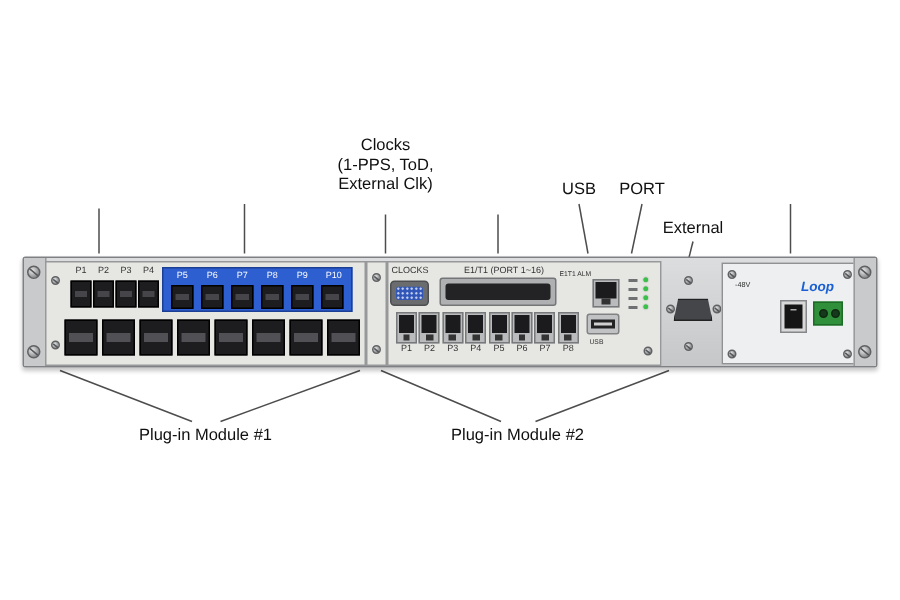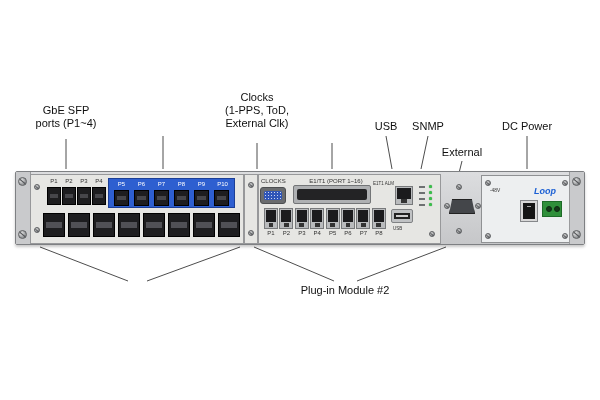--- a/index.html
+++ b/index.html
@@ -79,29 +79,26 @@
       <line x1="428" y1="136" x2="421" y2="169"></line>
       <line x1="462" y1="161" x2="459" y2="173"></line>
       <line x1="527" y1="136" x2="527" y2="169"></line>
       <line x1="40" y1="247" x2="128" y2="281"></line>
       <line x1="240" y1="247" x2="147" y2="281"></line>
       <line x1="254" y1="247" x2="334" y2="281"></line>
       <line x1="446" y1="247" x2="357" y2="281"></line>
     </g>
   </svg>
 
-  <div class="note" style="left:16px;top:104px;width:100px">GbE SFP
-ports (P1~4)</div>
   <div class="note" style="left:207px;top:91px;width:100px">Clocks
 (1-PPS, ToD,
 External Clk)</div>
   <div class="note" style="left:366px;top:120px;width:40px">USB</div>
-  <div class="note" style="left:403px;top:120px;width:50px">SNMP</div>
+  <div class="note" style="left:403px;top:120px;width:50px">PORT</div>
   <div class="note" style="left:427px;top:146px;width:70px">External</div>
-  <div class="note" style="left:487px;top:120px;width:80px">DC Power</div>
 
   <div class="chassis">
 
     <div class="ear l">
       <span class="screw" style="left:2px;top:5px"></span>
       <span class="screw" style="left:2px;top:58px"></span>
     </div>
 
     <div class="panel" style="left:14px;top:2px;width:214px;height:70px">
       <span class="screw sm" style="left:3px;top:9px"></span>
@@ -292,15 +289,16 @@
           <u style="left:11px"></u>
       </div>
     </div>
 
     <div class="ear r">
       <span class="screw" style="left:2px;top:5px"></span>
       <span class="screw" style="left:2px;top:58px"></span>
     </div>
   </div>
 
+  <div class="blabel" style="left:77px;top:284px;width:120px">Plug-in Module #1</div>
   <div class="blabel" style="left:285px;top:284px;width:120px">Plug-in Module #2</div>
 
 </div>
 
 </body></html>

